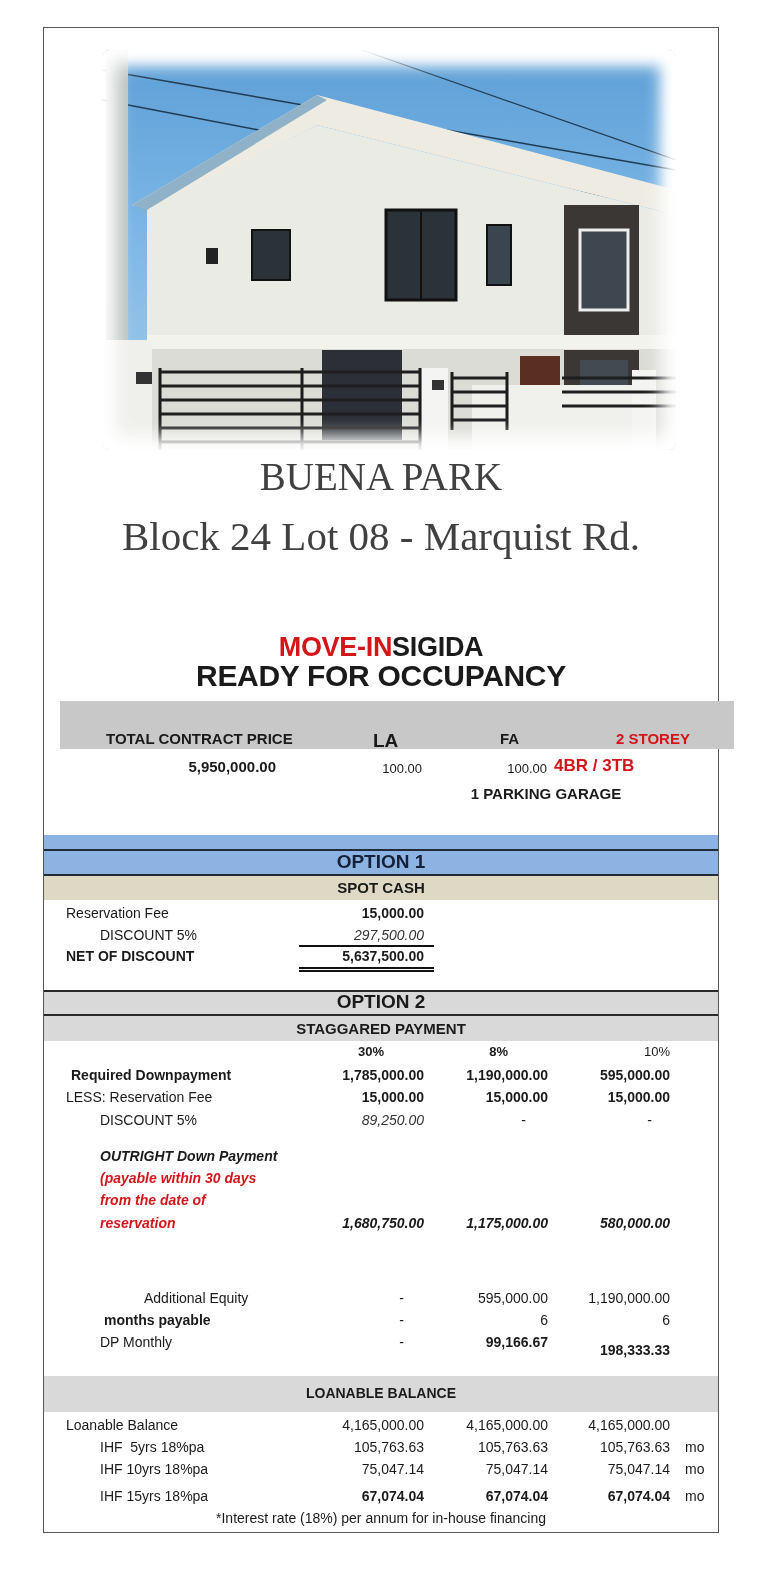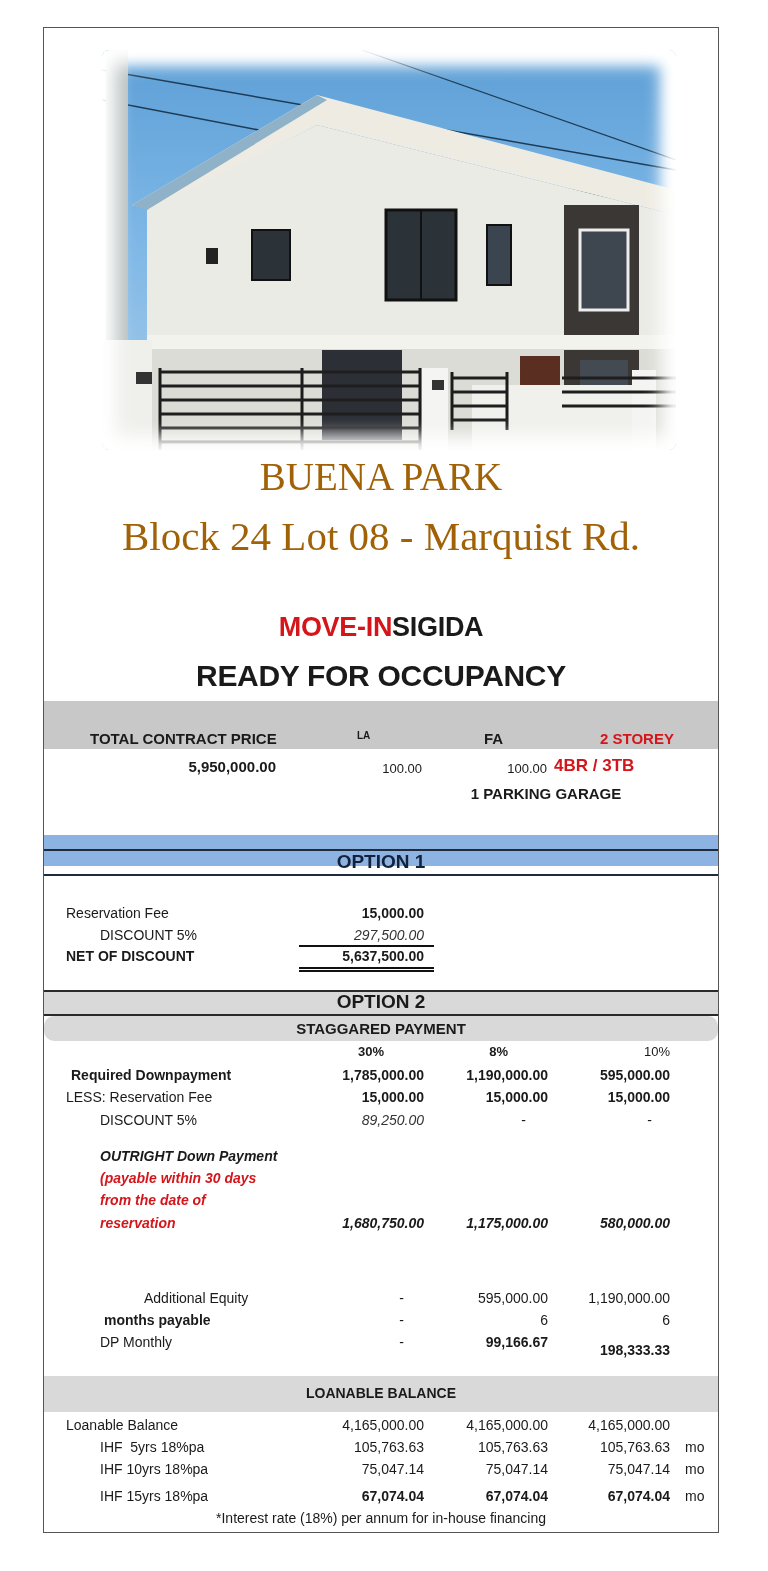--- a/index.html
+++ b/index.html
@@ -18,26 +18,26 @@
     background: linear-gradient(180deg, #5d9fd6 0%, #7cb6e6 45%, #a9cde9 100%);
     box-shadow: 0 0 14px 10px #fff inset;
   }
   .photo svg { position: absolute; left: 0; top: 0; width: 100%; height: 100%; }
   .photo-fade {
     position: absolute; inset: 0; pointer-events: none;
     box-shadow: inset 0 0 18px 14px #ffffff;
   }
 
   
-  .t-serif { font-family: "Liberation Serif", "DejaVu Serif", serif; text-align: center; position: absolute; left: 0; width: 100%; color: #a16207; }
+  .t-serif { font-family: "Liberation Serif", "DejaVu Serif", serif; text-align: center; position: absolute; left: 0; width: 100%; color: #404040; }
   .t-sans { font-family: "Liberation Sans", sans-serif; text-align: center; position: absolute; left: 0; width: 100%; }
   .title1 { top: 426px; font-size: 39px; }
   .title2 { top: 484px; font-size: 41px; }
   .title3 { top: 538px; font-size: 27px; letter-spacing: -0.3px; }
-  .title4 { top: 584px; font-size: 27px; font-weight: bold; letter-spacing: -0.3px; }
+  .title4 { top: 604px; font-size: 27px; font-weight: bold; letter-spacing: -0.3px; }
   .title5 { top: 631px; font-size: 30px; font-weight: bold; letter-spacing: -0.3px; }
   .red { color: #d4161b; }
   .bold { font-weight: bold; }
 
   
   .band { position: absolute; left: 0; width: 100%; }
   .cell { position: absolute; font-size: 14px; white-space: nowrap; }
   .r { text-align: right; }
   .c { text-align: center; }
   .b { font-weight: bold; }
@@ -119,57 +119,60 @@
     <div class="photo-fade"></div>
   </div>
 
   <div class="t-serif title1">BUENA PARK</div>
   <div class="t-serif title2">Block 24 Lot 08 - Marquist Rd.</div>
   <div class="t-sans title4">
     <span class="red">MOVE-IN</span><span>SIGIDA</span>
   </div>
   <div class="t-sans title5">READY FOR OCCUPANCY</div>
 
-  <div class="band gray-band" style="top:673px;height:48px;">
+  <div class="band gray-band" style="top:673px;height:48px;margin-left:16px;">
     <div class="cell b" style="left:46px;top:29px;font-size:15px;">TOTAL CONTRACT PRICE</div>
-    <div class="cell b" style="left:313px;top:29px;font-size:10px;">LA</div>
+    <div class="cell b" style="left:313px;top:29px;font-size:19px;">LA</div>
     <div class="cell b" style="left:440px;top:29px;font-size:15px;">FA</div>
     <div class="cell b red" style="left:556px;top:29px;font-size:15px;">2 STOREY</div>
   </div>
   <div class="band" style="top:721px;height:86px;">
     <div class="cell b r" style="left:120px;width:112px;top:9px;font-size:15px;">5,950,000.00</div>
     <div class="cell r" style="left:300px;width:78px;top:12px;font-size:13px;">100.00</div>
     <div class="cell r" style="left:425px;width:78px;top:12px;font-size:13px;">100.00</div>
     <div class="cell b red" style="left:510px;top:7px;font-size:17px;">4BR / 3TB</div>
     <div class="cell b" style="left:382px;top:36px;font-size:15px;width:240px;text-align:center;">1 PARKING GARAGE</div>
   </div>
 
   <div class="band blue-band" style="top:807px;height:14px;"></div>
   <div class="hline" style="top:821px;"></div>
-  <div class="band blue-band" style="top:823px;height:15px;">
+  <div class="band blue-band" style="top:823px;height:41px;">
     <div class="cell b c" style="left:0;width:100%;top:0;font-size:19px;color:#14213a;">OPTION 1</div>
   </div>
   <div class="hline" style="top:846px;"></div>
+  <div class="band tan-band" style="top:848px;height:24px;">
+    <div class="cell b c" style="left:0;width:100%;top:3px;font-size:15px;">SPOT CASH</div>
+  </div>
   <div class="band" style="top:872px;height:90px;">
     <div class="cell" style="left:22px;top:5px;">Reservation Fee</div>
     <div class="cell b r" style="left:262px;width:118px;top:5px;">15,000.00</div>
     <div class="cell" style="left:56px;top:27px;">DISCOUNT 5%</div>
     <div class="cell i r" style="left:262px;width:118px;top:27px;color:#333;">297,500.00</div>
     <div style="position:absolute;left:255px;top:45px;width:135px;height:2px;background:#111;"></div>
     <div class="cell b" style="left:22px;top:48px;">NET OF DISCOUNT</div>
     <div class="cell b r" style="left:262px;width:118px;top:48px;">5,637,500.00</div>
     <div style="position:absolute;left:255px;top:67px;width:135px;height:5px;border-top:2px solid #111;border-bottom:2px solid #111;"></div>
   </div>
 
   <div class="hline" style="top:962px;background:#2a2a2a;"></div>
   <div class="band lightgray-band" style="top:964px;height:22px;">
     <div class="cell b c" style="left:0;width:100%;top:-1px;font-size:19px;">OPTION 2</div>
   </div>
   <div class="hline" style="top:986px;background:#2a2a2a;"></div>
-  <div class="band lightgray-band" style="top:988px;height:25px;border-radius:10px;">
+  <div class="band lightgray-band" style="top:988px;height:25px;">
     <div class="cell b c" style="left:0;width:100%;top:4px;font-size:15px;">STAGGARED PAYMENT</div>
   </div>
   <div class="band" style="top:1013px;height:195px;">
     <div class="cell b r" style="left:262px;width:118px;top:3px;font-size:13px;padding-right:40px;">30%</div>
     <div class="cell b r" style="left:386px;width:118px;top:3px;font-size:13px;padding-right:40px;">8%</div>
     <div class="cell r" style="left:508px;width:118px;top:3px;font-size:13px;padding-right:0;">10%</div>
 
     <div class="cell b" style="left:27px;top:26px;">Required Downpayment</div>
     <div class="cell b r" style="left:262px;width:118px;top:26px;">1,785,000.00</div>
     <div class="cell b r" style="left:386px;width:118px;top:26px;">1,190,000.00</div>

